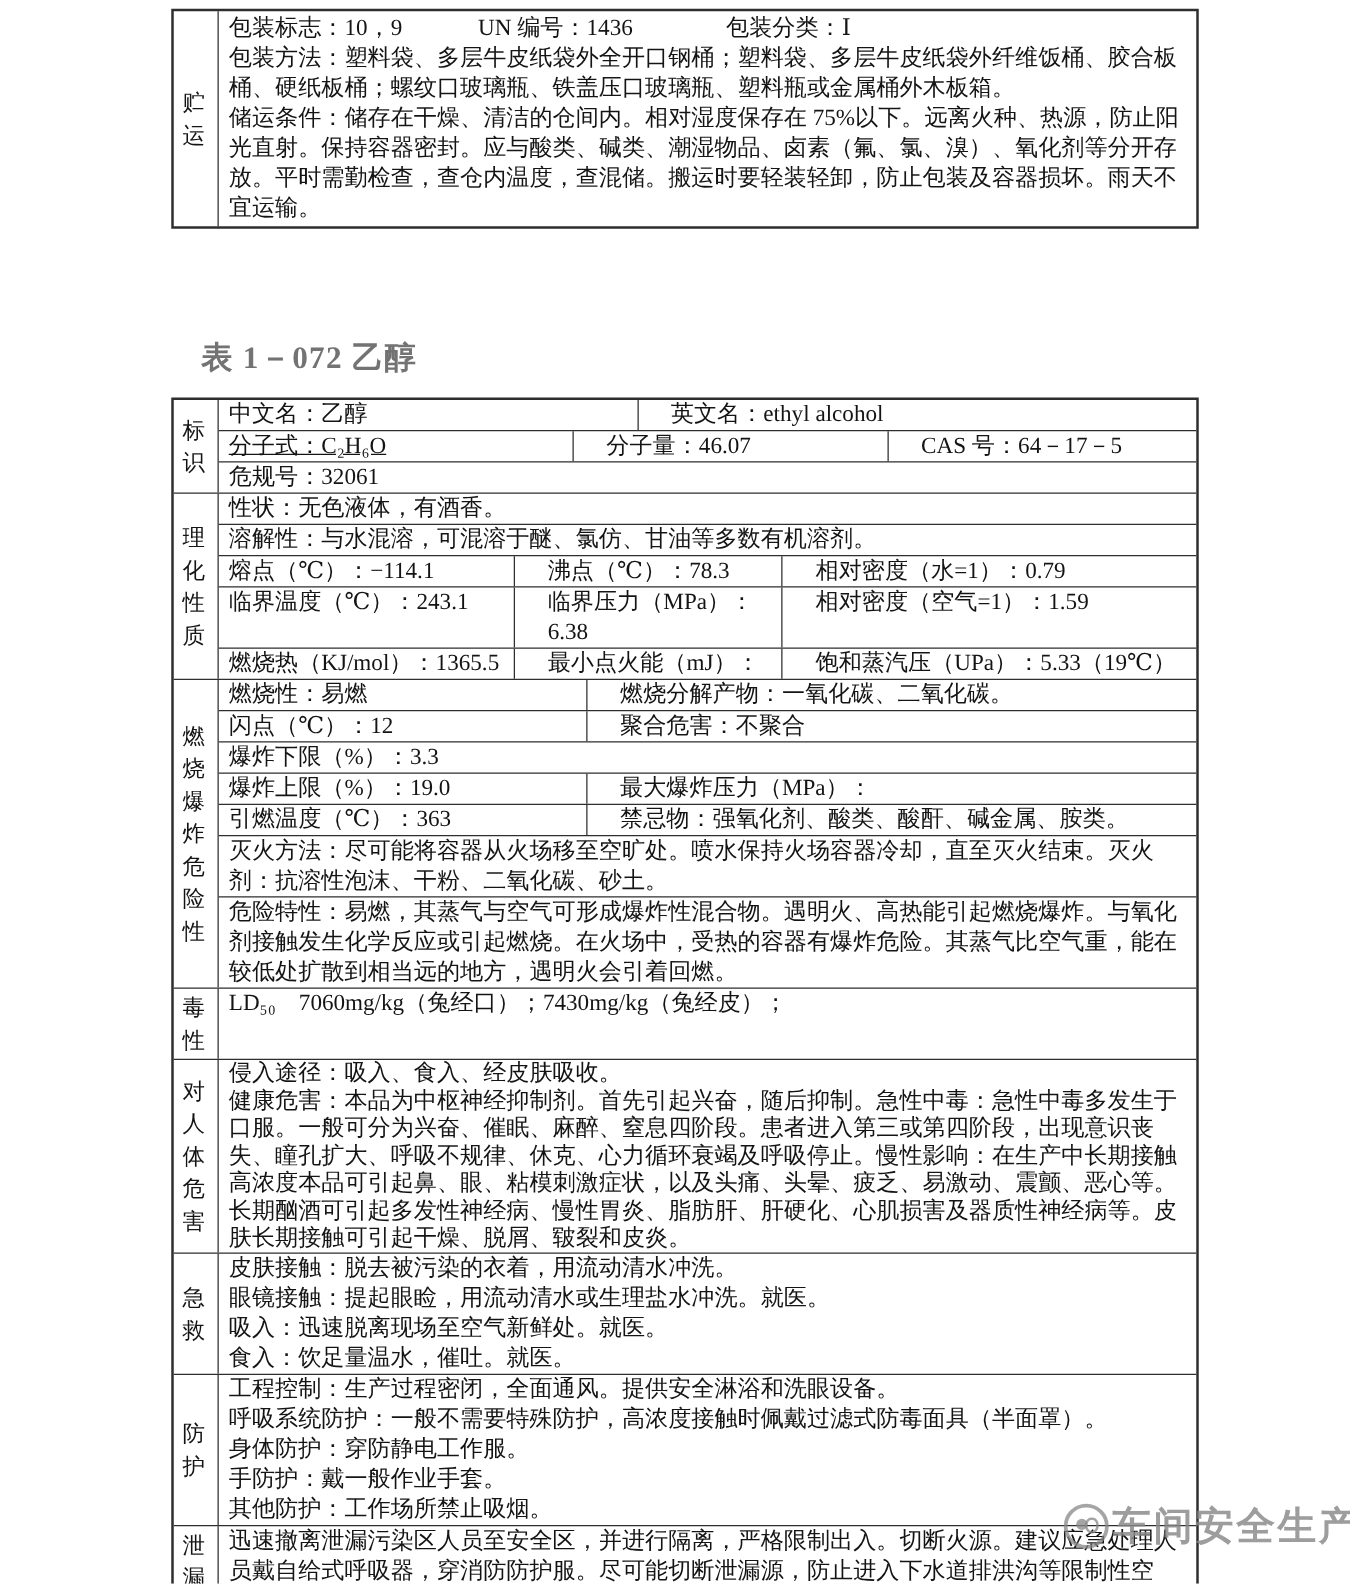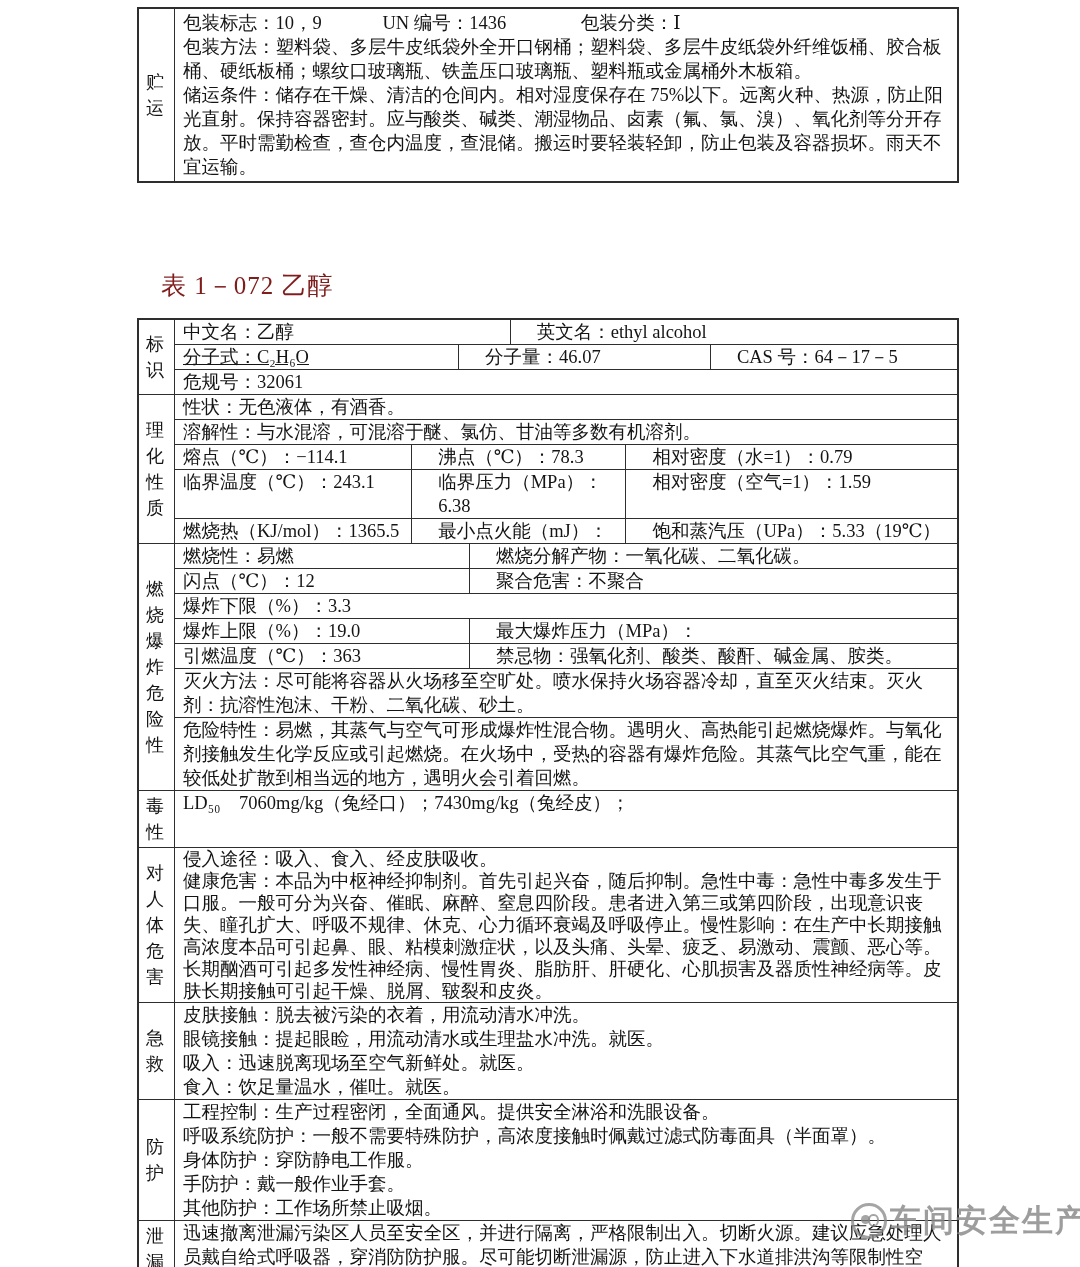--- a/index.html
+++ b/index.html
@@ -29,22 +29,22 @@
   }
   .cell + .cell{border-left:1.6px solid #2e2e2e;padding-left:26px;}
   .fill{flex:1 1 auto;min-width:0;}
   .c43{flex:0 0 42.8%;} .c36{flex:0 0 36.2%;text-decoration:underline;} .c32{flex:0 0 32.2%;}
   .c30{flex:0 0 30.2%;} .c27{flex:0 0 27.4%;} .c38{flex:0 0 37.6%;}
   .para{font-size:18.5px;line-height:24px;padding:0 6px 0 8px;}
   .lh22{line-height:22px;}
   .storage-content{padding-top:2px;padding-bottom:2px;}
   .sp-gap1{margin-right:56px;} .sp-gap2{margin-right:70px;}
   .doc-title{
-    position:absolute;left:161px;top:269px;font-size:25px;font-weight:normal;
-    letter-spacing:1px;color:#7f1d1d;
+    position:absolute;left:161px;top:269px;font-size:25px;font-weight:bold;
+    letter-spacing:1px;color:#737373;
   }
   .watermark{
     position:absolute;left:851px;top:1200px;display:flex;align-items:center;
     color:rgba(135,135,135,0.82);z-index:6;pointer-events:none;white-space:nowrap;
   }
   .wm-logo{
     width:36px;height:36px;border:3px solid rgba(135,135,135,0.75);
     border-radius:50%;box-sizing:border-box;position:relative;margin-right:3px;flex:0 0 auto;
   }
   .wm-logo::before{

